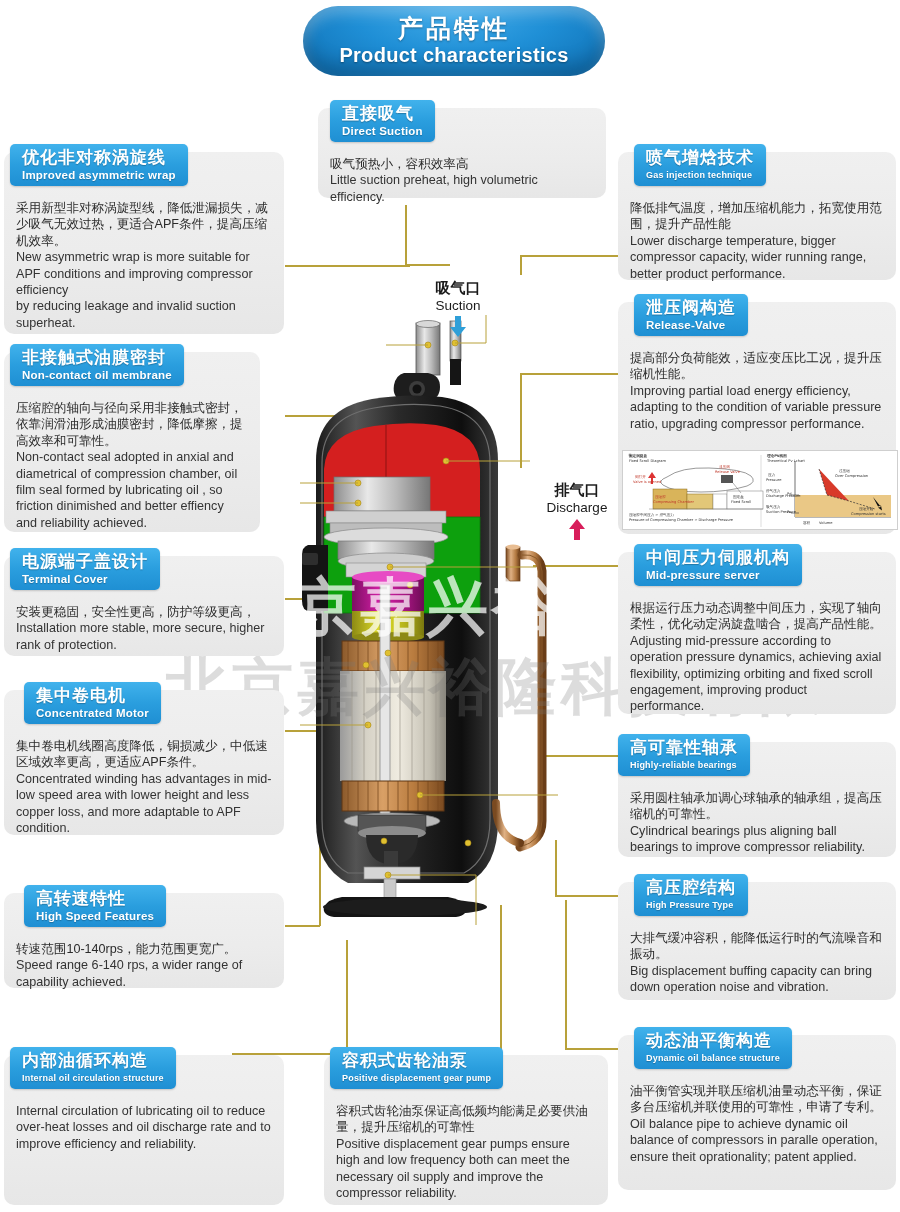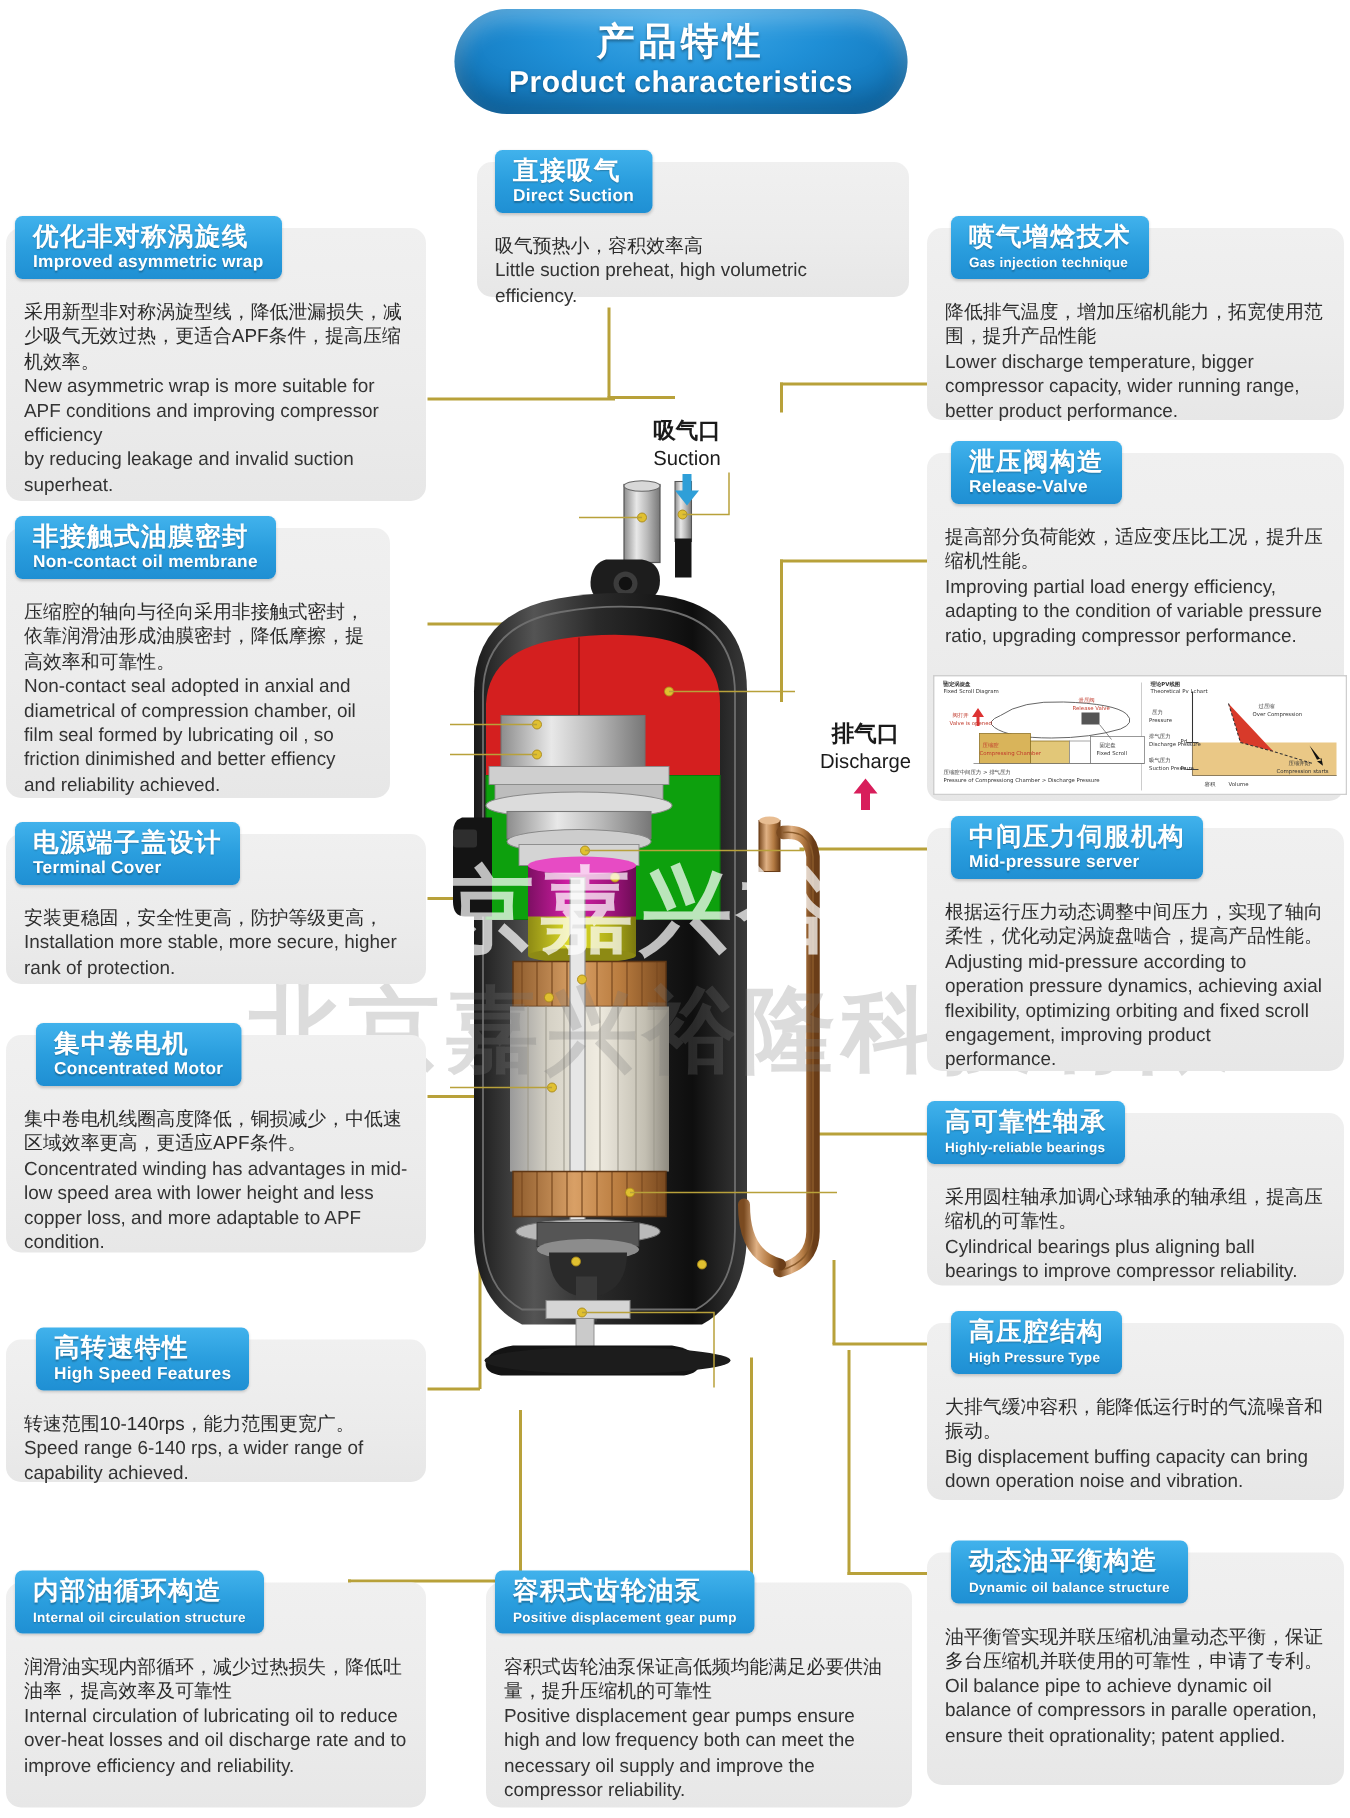--- a/index.html
+++ b/index.html
@@ -397,21 +397,20 @@
     <div>Speed range 6-140 rps, a wider range of capability achieved.</div>
   </div>
 </div>
 
 <div class="card" style="left:4px; top:1055px; width:280px; height:150px;">
   <div class="tag sm">
     <div class="t-cn">内部油循环构造</div>
     <div class="t-en">Internal oil circulation structure</div>
   </div>
   <div class="card-body" style="padding-top:18px;">
-    <div class="zh">润滑油实现内部循环，减少过热损失，降低吐油率，提高效率及可靠性</div>
     <div>Internal circulation of lubricating oil to reduce over-heat losses and oil discharge rate and to improve efficiency and reliability.</div>
   </div>
 </div>
 
 <div class="card" style="left:318px; top:108px; width:288px; height:90px;">
   <div class="tag" style="left:12px;">
     <div class="t-cn">直接吸气</div>
     <div class="t-en">Direct Suction</div>
   </div>
   <div class="card-body" style="padding-top:18px;">

